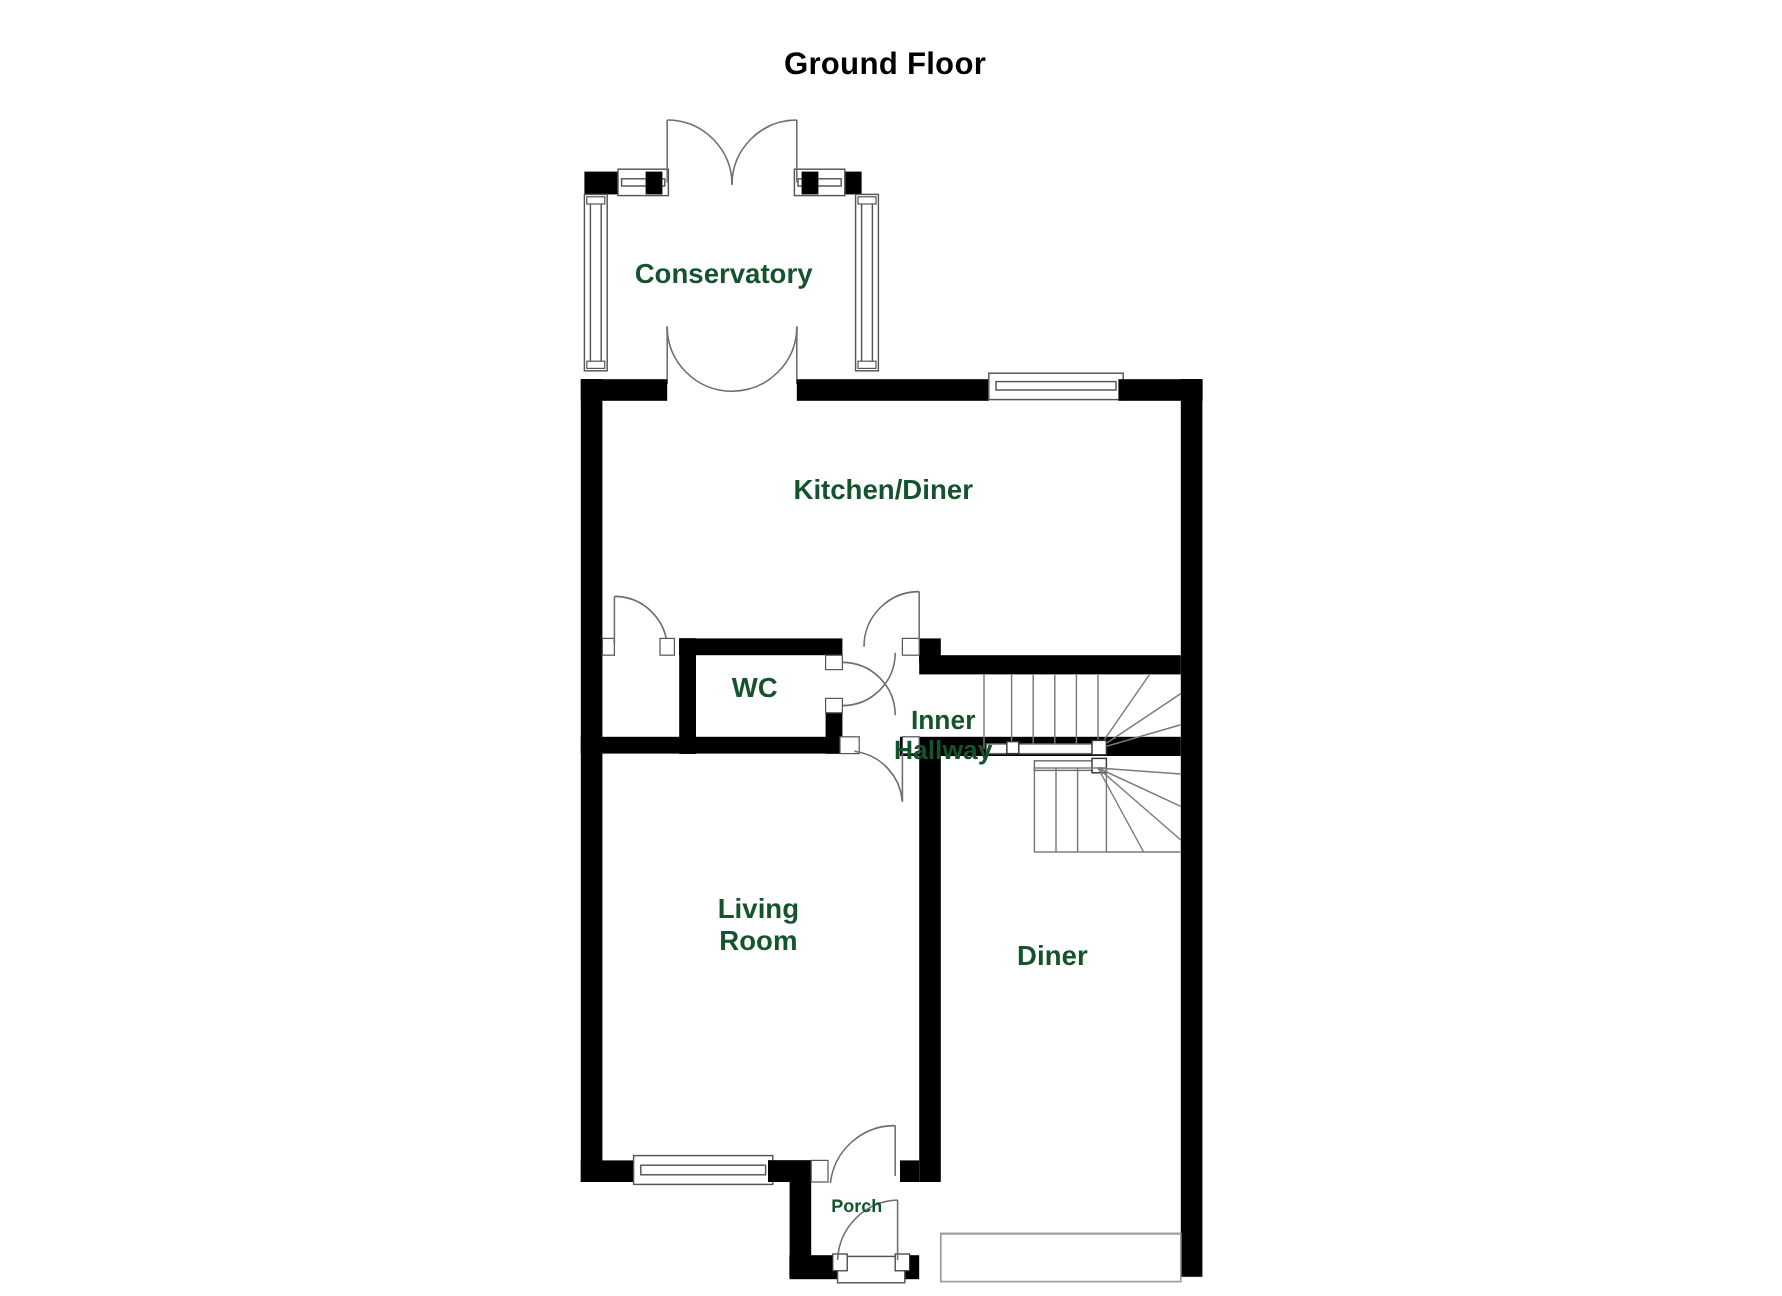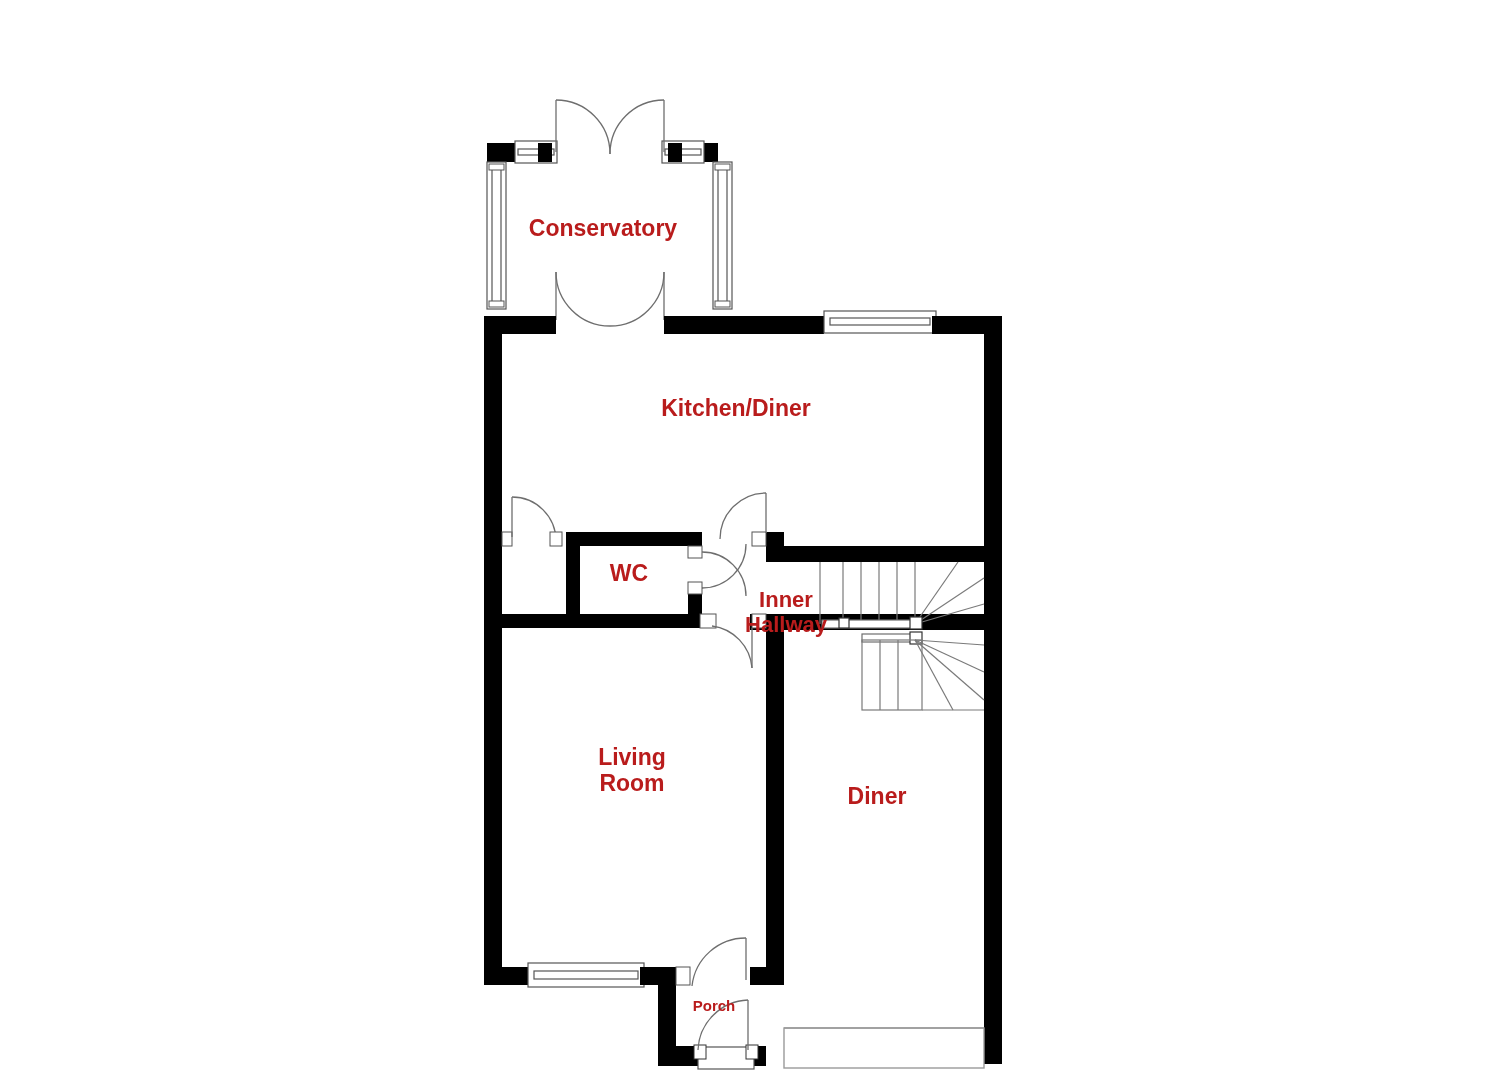--- a/index.html
+++ b/index.html
@@ -34,33 +34,34 @@
   svg.plan-svg {
     position: absolute;
     left: 0;
     top: 0;
     width: 1485px;
     height: 1080px;
   }
   .room-label {
     position: absolute;
     font-weight: bold;
-    color: #b91c1c;
+    color: #14532d;
     text-align: center;
     line-height: 1.12;
     white-space: pre-line;
     transform: translate(-50%, -50%);
     pointer-events: none;
   }
 </style>
 </head>
 <body>
 
 <div id="floorplan-root">
 
+  <div class="plan-title"><span class="t-inner">Ground Floor</span></div>
 
   <svg class="plan-svg" viewBox="0 0 1485 1080" xmlns="http://www.w3.org/2000/svg">
 
     <g>
 
       <rect x="487" y="143" width="30" height="19" fill="#000"></rect>
 
       <g>
         <rect x="515" y="141" width="42" height="22" fill="#fff" stroke="#555" stroke-width="1.2"></rect>
         <rect x="518" y="149" width="36" height="6" fill="#fff" stroke="#555" stroke-width="1.2"></rect>

